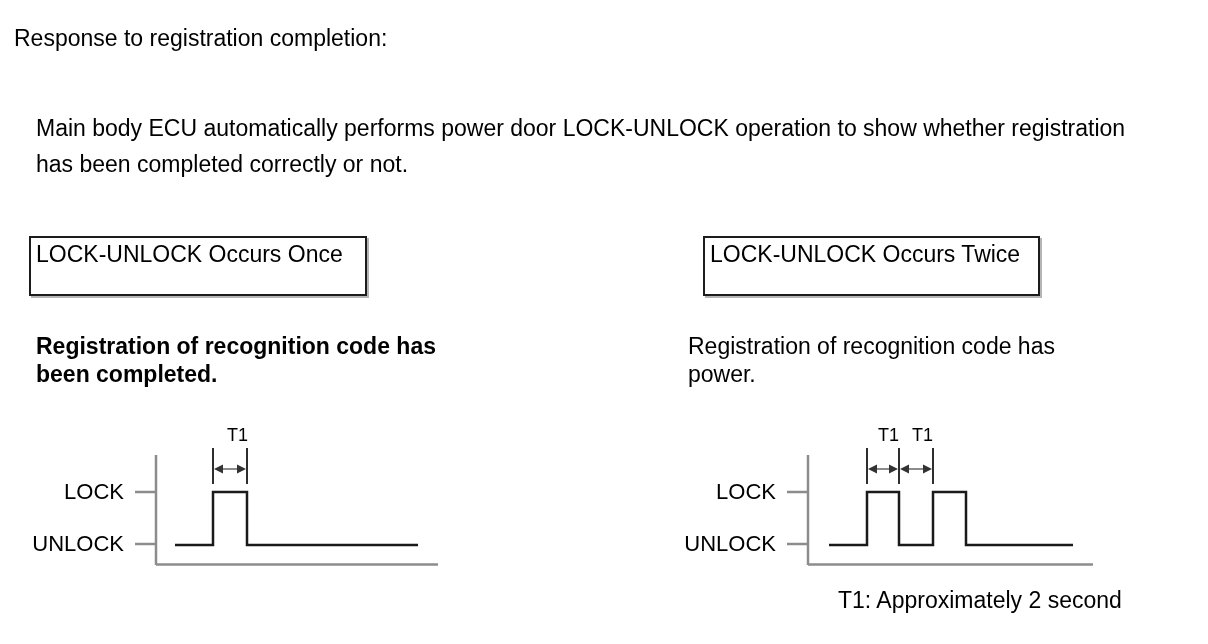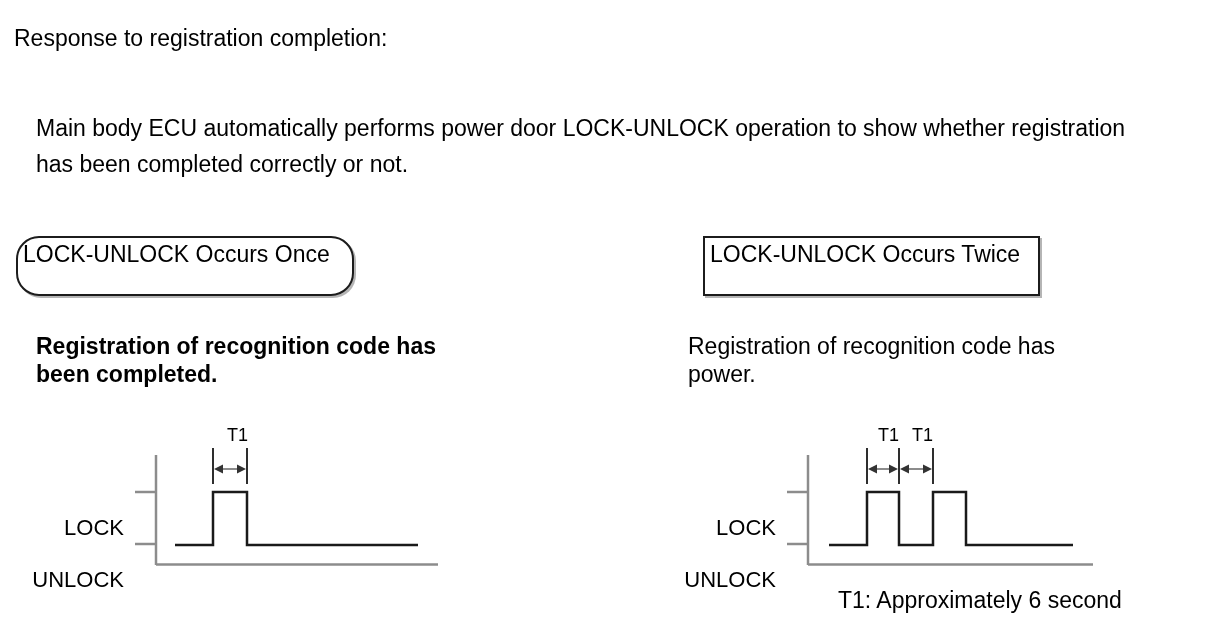--- a/index.html
+++ b/index.html
@@ -32,35 +32,34 @@
     width: 338px; height: 60px;
     border: 2px solid #1c1c1c;
     box-sizing: border-box;
     box-shadow: 2px 2px 0 rgba(120,120,120,0.55);
     background: #ffffff;
     font-size: 23px; line-height: 26px;
     padding: 3px 0 0 5px;
     white-space: nowrap;
     overflow: hidden;
   }
-  .box-left  { left: 16px; border-radius: 23px; }
+  .box-left  { left: 29px; }
   .box-right { left: 703px; width: 337px; }
   .caption {
     top: 332px;
     width: 400px;
     font-size: 23px; line-height: 28px;
   }
   .caption-left  { left: 36px; font-weight: bold; }
   .caption-right { left: 688px; }
   .sig-label {
     width: 104px;
     font-size: 22px; line-height: 22px;
     text-align: right;
     white-space: nowrap;
-    margin-top: 36px;
   }
   .t1-label {
     top: 424px;
     font-size: 18px; line-height: 22px;
     text-align: right;
     white-space: nowrap;
   }
   .note {
     left: 838px; top: 587px;
     font-size: 23px; line-height: 26px;
@@ -125,15 +124,15 @@
     <path d="M 94 45 H 112" stroke="#8c8c8c" stroke-width="2" fill="none"></path>
     <polygon points="88,45 97,40.5 97,49.5" fill="#333333"></polygon>
     <polygon points="118,45 109,40.5 109,49.5" fill="#333333"></polygon>
     <path d="M 126 45 H 146" stroke="#8c8c8c" stroke-width="2" fill="none"></path>
     <polygon points="120,45 129,40.5 129,49.5" fill="#333333"></polygon>
     <polygon points="152,45 143,40.5 143,49.5" fill="#333333"></polygon>
 
     <path d="M 49 121 H 87 V 68 H 119 V 121 H 153 V 68 H 186 V 121 H 293" stroke="#1a1a1a" stroke-width="2.5" fill="none"></path>
   </svg>
 
-  <div class="abs note">T1: Approximately 6 second</div>
+  <div class="abs note">T1: Approximately 2 second</div>
 
 </div>
 
 </body></html>

